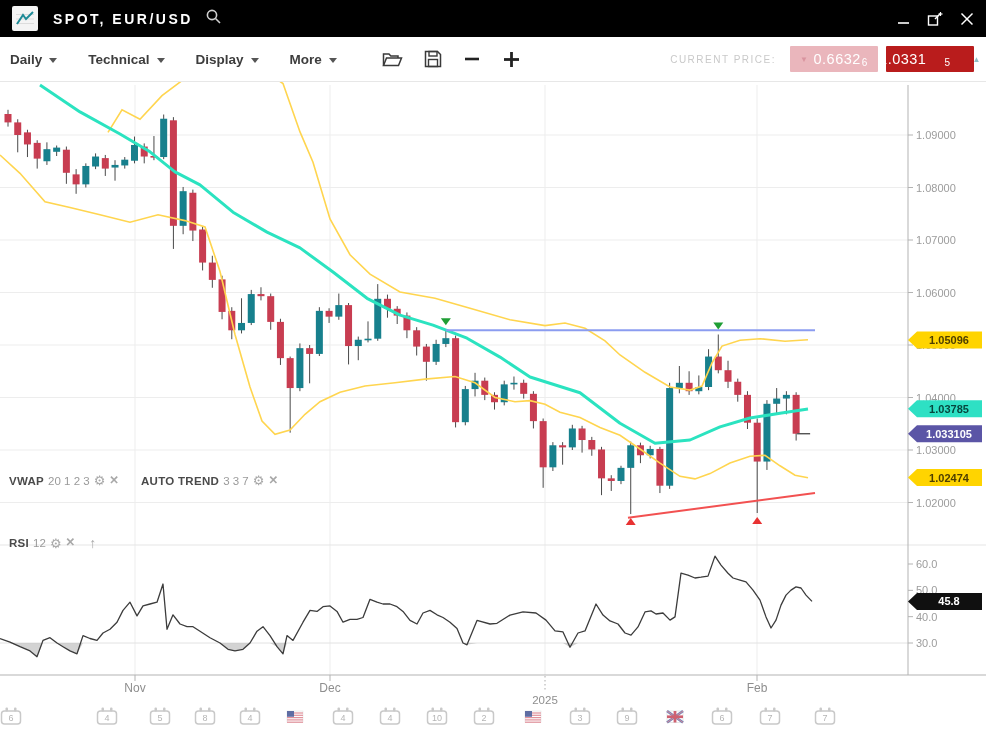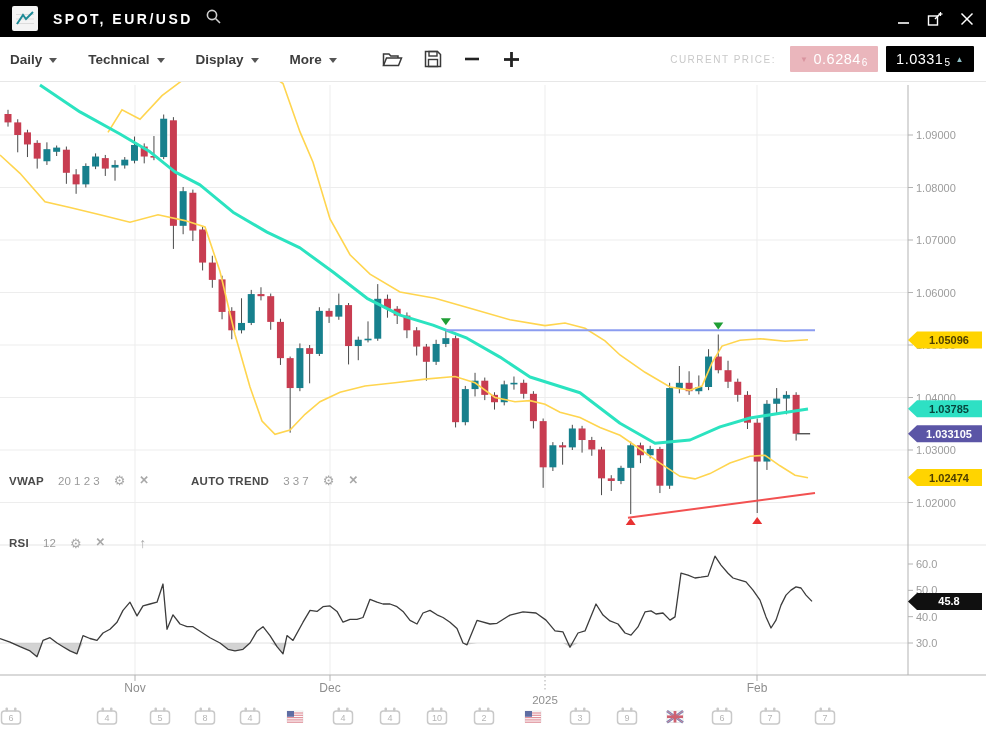--- a/index.html
+++ b/index.html
@@ -18,29 +18,29 @@
     align-items:center; padding:0 10px; }
   .menu { display:flex; align-items:center; font-size:13.5px; font-weight:bold; color:#3d3d3d;
     margin-right:31px; cursor:pointer; }
   .caret { width:0; height:0; border-left:4px solid transparent; border-right:4px solid transparent;
     border-top:5px solid #555; margin-left:7px; margin-top:2px; }
   .tool-ico { margin-right:21px; cursor:pointer; display:flex; align-items:center; }
   .cp-label { margin-left:auto; color:#c9c9c9; font-size:10px; letter-spacing:1.5px; margin-right:14px; }
   .quote { width:88px; height:26px; border-radius:1px; display:flex; align-items:center;
     justify-content:center; color:#fff; font-size:14.5px; letter-spacing:0.5px; cursor:pointer; }
   .quote.bid { background:#eab6bc; margin-right:8px; }
-  .quote.ask { background:#000000; margin-right:2px; }
+  .quote.ask { background:#b91c1c; margin-right:2px;gap:17px; }
   .quote .sub { font-size:10px; align-self:flex-end; margin-bottom:4px; margin-left:1px; }
   .quote .qarr { font-size:8px; }
   .bid .qarr { color:#d9949f; margin-right:5px; }
   .ask .qarr { color:#8fbfc6; margin-left:5px; }
   
   .chart { position:relative; width:812px; height:650px; }
   #chart-svg { position:absolute; left:0; top:0; }
-  .ind-row { position:absolute; left:9px; display:flex; align-items:center; gap:14px;
+  .ind-row { position:absolute; left:9px; display:flex; align-items:center; gap:4px;
     font-size:11.5px; color:#9a9a9a; }
   .ind-row .iname { font-weight:bold; color:#4a4a4a; letter-spacing:0.3px; }
   .ind-row .igap { width:14px; }
   .ind-ico { color:#a8a8a8; font-size:13px; cursor:pointer; line-height:1; }
   .ind-ico.x { font-size:11.5px; font-weight:bold; }
   .ind-ico.up { font-size:14px; }
 </style>
 </head>
 <body>
 
@@ -120,21 +120,21 @@
   </span>
   <span class="tool-ico">
     <svg width="19" height="19" viewBox="0 0 19 19">
       <line x1="2" y1="9.5" x2="17" y2="9.5" stroke="#222" stroke-width="2.8"></line>
       <line x1="9.5" y1="2" x2="9.5" y2="17" stroke="#222" stroke-width="2.8"></line>
     </svg>
   </span>
   <span class="cp-label">CURRENT PRICE:</span>
   <div class="quote bid">
     <span class="qarr">▼</span>
-    <span>0.6284</span>
+    <span>0.6632</span>
     <span class="sub">6</span>
   </div>
   <div class="quote ask">
     <span>1.0331</span>
     <span class="sub">5</span>
     <span class="qarr">▲</span>
   </div>
 </div>
 
 <div class="chart">

